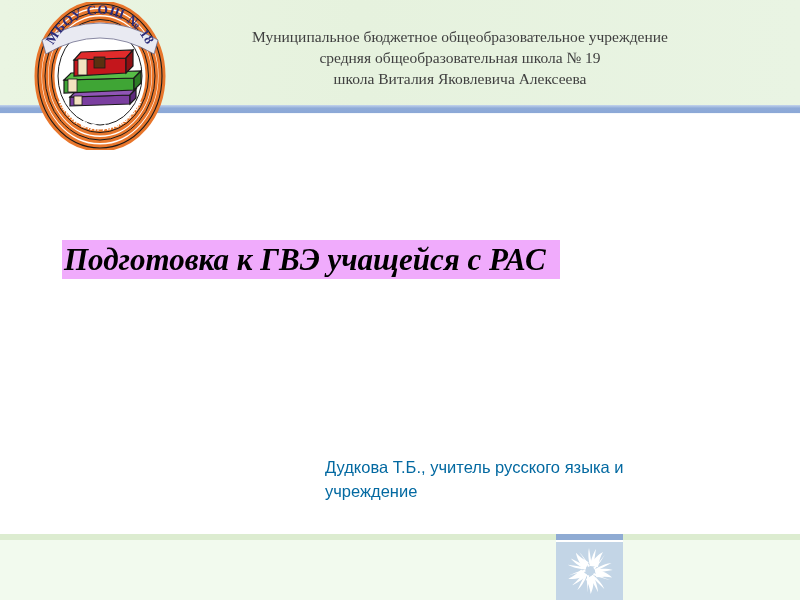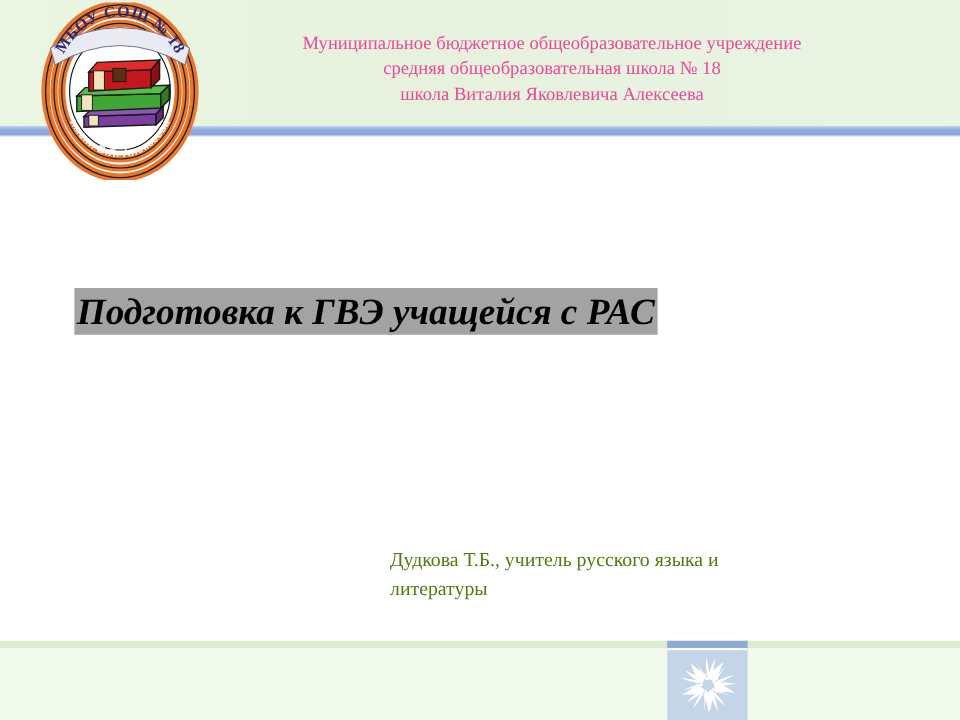--- a/index.html
+++ b/index.html
@@ -47,21 +47,21 @@
     height: 1px;
     background: #f4f8fc;
   }
 
   .header-text {
     position: absolute;
     left: 175px;
     top: 26px;
     width: 570px;
     text-align: center;
-    color: #ec4899;
+    color: #404040;
     font-size: 15.5px;
     line-height: 21px;
     font-family: "Liberation Serif", "DejaVu Serif", serif;
   }
   .header-text div { white-space: nowrap; }
 
   
   .emblem {
     position: absolute;
     left: 26px;
@@ -83,36 +83,36 @@
     font-family: "Liberation Serif", "DejaVu Serif", serif;
     font-weight: bold;
     font-style: italic;
     font-size: 31px;
     line-height: 48px;
     color: #000000;
     white-space: nowrap;
     margin: 0;
   }
   .title-line span.hl {
-    background: #a3a3a3;
-    padding: 2px 2px 2px 2px;
+    background: #f0abfc;
+    padding: 2px 14px 2px 2px;
     box-decoration-break: clone;
     -webkit-box-decoration-break: clone;
   }
 
   
   .author {
     position: absolute;
     left: 325px;
     top: 455px;
     width: 350px;
-    font-family: Liberation Serif, serif;
+    font-family: Liberation Sans, sans-serif;
     font-size: 16.5px;
     line-height: 24px;
-    color: #4d7c0f;
+    color: #0369a1;
   }
 
   
   .footer-band {
     position: absolute;
     left: 0;
     top: 540px;
     width: 800px;
     height: 60px;
     background: #f2faee;
@@ -154,21 +154,21 @@
 </head>
 <body>
 
 <div class="slide">
 
   <div class="header-band"></div>
   <div class="header-blue-bar"></div>
 
   <div class="header-text">
     <div>Муниципальное бюджетное общеобразовательное учреждение</div>
-    <div>средняя общеобразовательная школа № 18</div>
+    <div>средняя общеобразовательная школа № 19</div>
     <div>школа Виталия Яковлевича Алексеева</div>
   </div>
 
   <div class="emblem">
     <svg width="148" height="148" viewBox="0 0 148 148" xmlns="http://www.w3.org/2000/svg">
       <defs>
         <path id="arcTop" d="M 20 74 A 54 62 0 0 1 128 74" fill="none"></path>
         <path id="arcBottom" d="M 27 74 A 47 55 0 0 0 121 74" fill="none"></path>
       </defs>
 
@@ -213,21 +213,21 @@
       </text>
     </svg>
   </div>
 
   <div class="title-block">
     <div class="title-line"><span class="hl">Подготовка к ГВЭ учащейся с РАС</span></div>
   </div>
 
   <div class="author">
     <div>Дудкова Т.Б., учитель русского языка и</div>
-    <div>литературы</div>
+    <div>учреждение</div>
   </div>
 
   <div class="footer-top-line"></div>
   <div class="footer-band"></div>
   <div class="footer-accent"></div>
   <div class="footer-accent-bar"></div>
   <div class="footer-flower">
     <svg width="48" height="48" viewBox="0 0 48 48" xmlns="http://www.w3.org/2000/svg">
       <g fill="#ffffff">
         <g transform="translate(24,24)">

